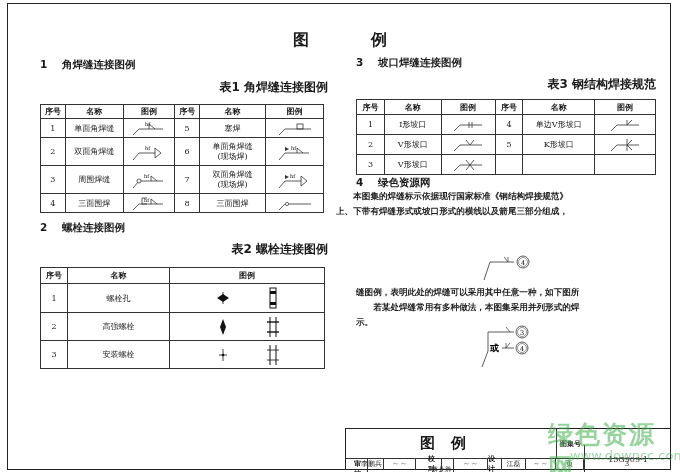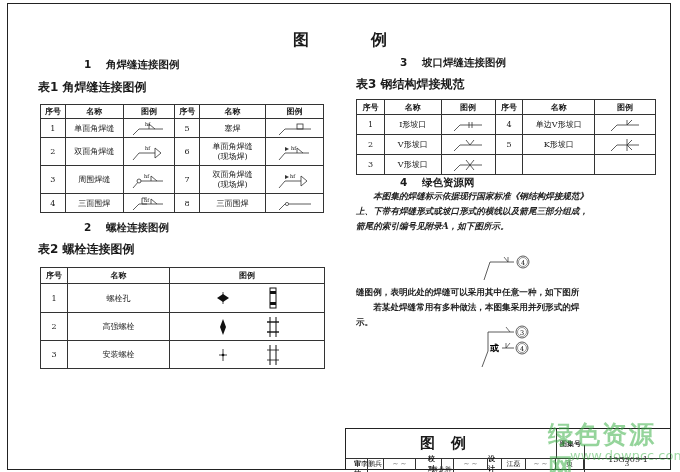--- a/index.html
+++ b/index.html
@@ -3,23 +3,23 @@
 <meta charset="utf-8">
 <style>
   html, body { margin:0; padding:0; background:#fff; }
   body { width:680px; height:472px; position:relative; overflow:hidden;
          font-family:"DejaVu Sans", "Liberation Sans", sans-serif; color:#1a1a1a; }
   .frame { position:absolute; left:7px; top:3px; width:664px; height:467px;
            border:1.5px solid #222; box-sizing:border-box; }
   .abs { position:absolute; }
   .page-title { left:0; width:680px; top:30px; text-align:center; font-size:16px; font-weight:bold; letter-spacing:0; }
   .page-title span { display:inline-block; }
-  .sec-title { font-size:10.5px; font-weight:bold;margin-left:44px; }
+  .sec-title { font-size:10.5px; font-weight:bold; }
   .sec-title .num { display:inline-block; width:22px; }
-  .tbl-caption { font-size:12px; font-weight:bold; text-align:left; }
+  .tbl-caption { font-size:12px; font-weight:bold; text-align:right; }
   table.leg { position:absolute; border-collapse:collapse; border:1.4px solid #222; font-size:8px; font-family:"DejaVu Serif", "Liberation Serif", serif; }
   table.leg td, table.leg th { border:0.8px solid #333; text-align:center; padding:0; font-weight:normal; }
   table.leg th { font-weight:bold; }
   .sym { display:inline-block; vertical-align:middle; }
   .para { font-family:"DejaVu Serif", "Liberation Serif", serif; font-size:8.6px; line-height:15px; font-weight:bold; color:#222; }
   .title-block { position:absolute; left:345px; top:428px; width:326px; height:42px; border:1.2px solid #222; box-sizing:border-box; }
   .tb-name { position:absolute; left:0; top:0; width:210px; height:29px; display:flex; align-items:center; justify-content:center; font-size:15px; font-weight:bold; letter-spacing:16px; }
   .tb-cell { position:absolute; font-size:7px; display:flex; align-items:center; justify-content:center; box-sizing:border-box; }
   .watermark { position:absolute; left:548px; top:418px; color:#3fb24a; opacity:0.55; font-size:25px; font-weight:bold; letter-spacing:2px; }
   .watermark-url { position:absolute; left:570px; top:448px; color:#3fb24a; opacity:0.5; font-size:13px; }
@@ -292,24 +292,23 @@
     <td></td>
     <td></td>
   </tr>
 </tbody>
   </table>
 
 <div class="abs sec-title" style="left:356px; top:176px;">
   <span class="num">4</span><span>绿色资源网</span>
 </div>
 
-<div class="abs para" style="left:356px; top:189px; width:305px;font-style:italic;">
+<div class="abs para" style="left:336px; top:189px; width:305px;">
   <div>　　本图集的焊缝标示依据现行国家标准《钢结构焊接规范》</div>
   <div>上、下带有焊缝形式或坡口形式的横线以及箭尾三部分组成，</div>
-  <div>箭尾的索引编号见附录A，如下图所示。</div>
 </div>
 
 <svg class="abs" style="left:480px; top:252px;" width="60" height="30" viewBox="0 0 60 30">
   <path d="M4 28 L10 10 L34 10" stroke="#333" fill="none" stroke-width="0.8"></path>
   <path d="M24 5 L28 10 M28 5 L28 10" stroke="#333" fill="none" stroke-width="0.7"></path>
   <circle cx="43" cy="10" r="6" stroke="#333" fill="#fff" stroke-width="0.8"></circle>
   <circle cx="43" cy="10" r="4.5" stroke="#333" fill="none" stroke-width="0.5"></circle>
   <text x="43" y="12.5" font-size="6.5" text-anchor="middle" font-family="DejaVu Serif, serif">4</text>
 </svg>
 

